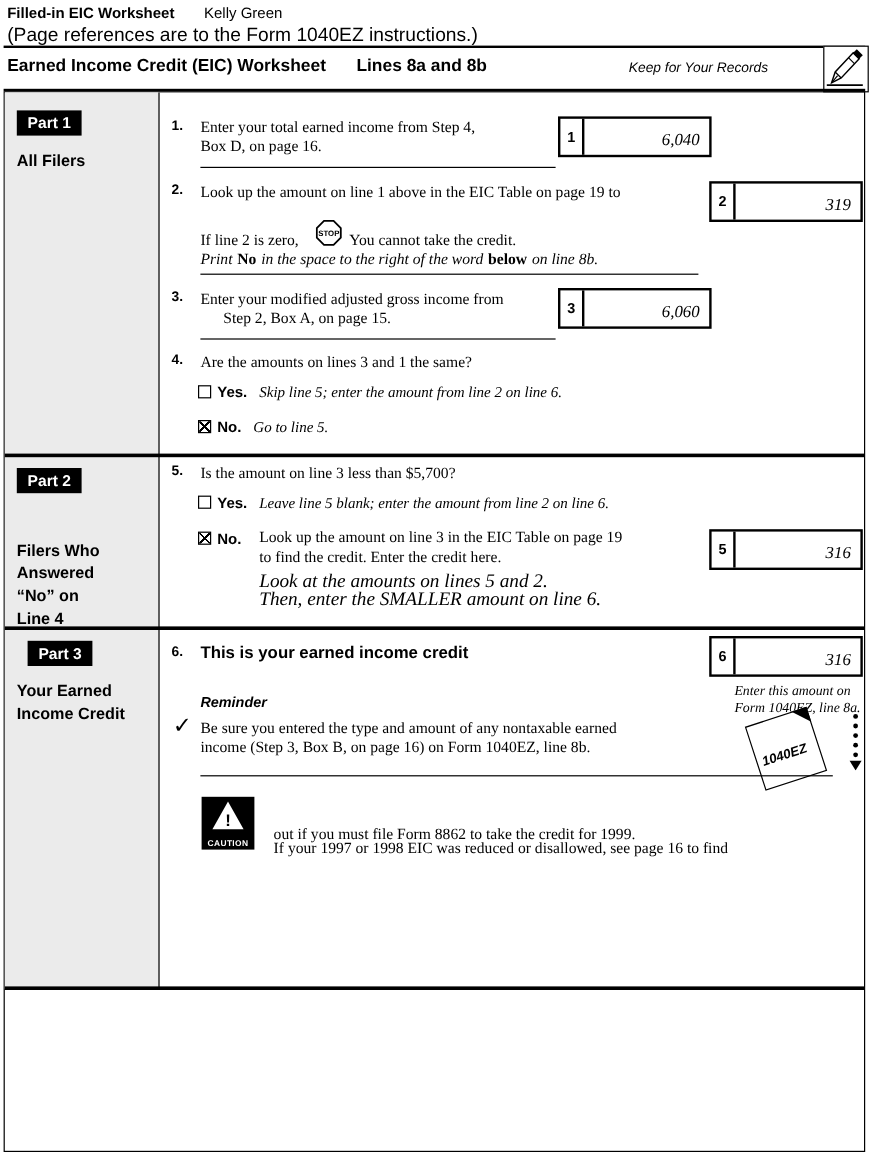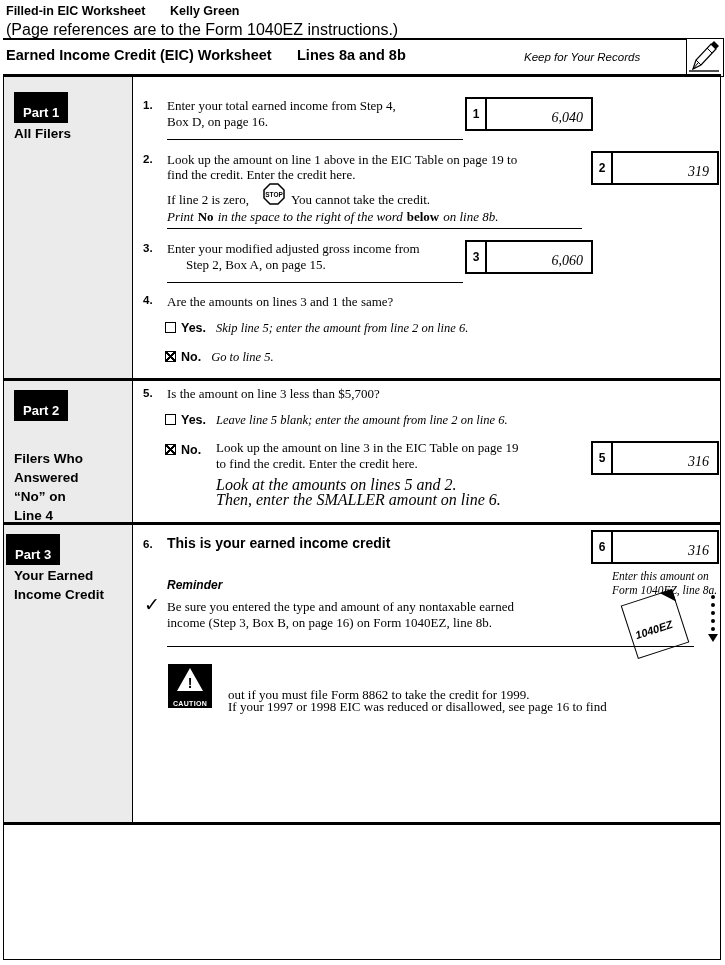--- a/index.html
+++ b/index.html
@@ -24,21 +24,21 @@
     position: absolute;
     left: 6px; top: 4px;
     font-family: "Liberation Sans", sans-serif;
     font-weight: bold;
     font-size: 12.5px;
   }
   .hdr-name {
     position: absolute;
     left: 170px; top: 4px;
     font-family: "Liberation Sans", sans-serif;
-    font-weight: bold;
+    font-weight: normal;
     font-size: 12.5px;
   }
   .hdr-sub {
     position: absolute;
     left: 6px; top: 21px;
     font-family: "Liberation Sans", sans-serif;
     font-size: 16px;
   }
   .rule {
     position: absolute;
@@ -99,21 +99,21 @@
   }
 
   
   .part-tag {
     position: absolute;
     background: #000;
     color: #fff;
     font-family: "Liberation Sans", sans-serif;
     font-weight: bold;
     font-size: 13px;
-    padding: 13px 9px 3px 9px;
+    padding: 3px 9px 3px 9px;
   }
   .part-desc {
     position: absolute;
     font-family: "Liberation Sans", sans-serif;
     font-weight: bold;
     font-size: 13.5px;
     line-height: 19px;
   }
 
   
@@ -360,21 +360,20 @@
   <div class="itemtext" style="left:167px; top:98px;">Enter your total earned income from Step 4,</div>
   <div class="itemtext" style="left:167px; top:114px;">Box D, on page 16.</div>
   <div class="leader" style="left:167px; top:139px; width:296px;"></div>
   <div class="ansbox" style="left:465px; top:97px; width:128px;">
     <div class="lnum">1</div>
     <div class="val">6,040</div>
   </div>
 
   <div class="itemnum" style="left:143px; top:153px;">2.</div>
   <div class="itemtext" style="left:167px; top:152px;">Look up the amount on line 1 above in the EIC Table on page 19 to</div>
-  <div class="itemtext" style="left:167px; top:167px;">find the credit. Enter the credit here.</div>
 
   <div class="itemtext" style="left:167px; top:192px;">If line 2 is zero,</div>
   <div class="stopsign" style="left:263px; top:183px;">
     <svg width="22" height="22" viewBox="0 0 22 22">
       <polygon points="7,1 15,1 21,7 21,15 15,21 7,21 1,15 1,7" fill="#ffffff" stroke="#000" stroke-width="1.5"></polygon>
       <text x="11" y="14" font-family="Liberation Sans, sans-serif" font-size="6.5" font-weight="bold" text-anchor="middle" fill="#000">STOP</text>
     </svg>
   </div>
   <div class="itemtext" style="left:291px; top:192px;">You cannot take the credit.</div>
 
@@ -435,21 +434,21 @@
   <div class="itemtext" style="left:216px; top:440px;">Look up the amount on line 3 in the EIC Table on page 19</div>
   <div class="itemtext" style="left:216px; top:456px;">to find the credit. Enter the credit here.</div>
   <div class="itemital" style="left:216px; top:477px;">Look at the amounts on lines 5 and 2.</div>
   <div class="itemital" style="left:216px; top:492px;">Then, enter the SMALLER amount on line 6.</div>
 
   <div class="ansbox" style="left:591px; top:441px; width:128px;">
     <div class="lnum">5</div>
     <div class="val">316</div>
   </div>
 
-  <div class="part-tag" style="left:6px; top:534px;">Part 3</div>
+  <div class="part-tag" style="left:23px; top:534px;">Part 3</div>
   <div class="part-desc" style="left:14px; top:566px;">
     <div>Your Earned</div>
     <div>Income Credit</div>
   </div>
 
   <div class="itemnum" style="left:143px; top:538px;">6.</div>
   <div class="itemtext bold" style="left:167px; top:535px;">This is your earned income credit</div>
   <div class="ansbox" style="left:591px; top:530px; width:128px;">
     <div class="lnum">6</div>
     <div class="val">316</div>

